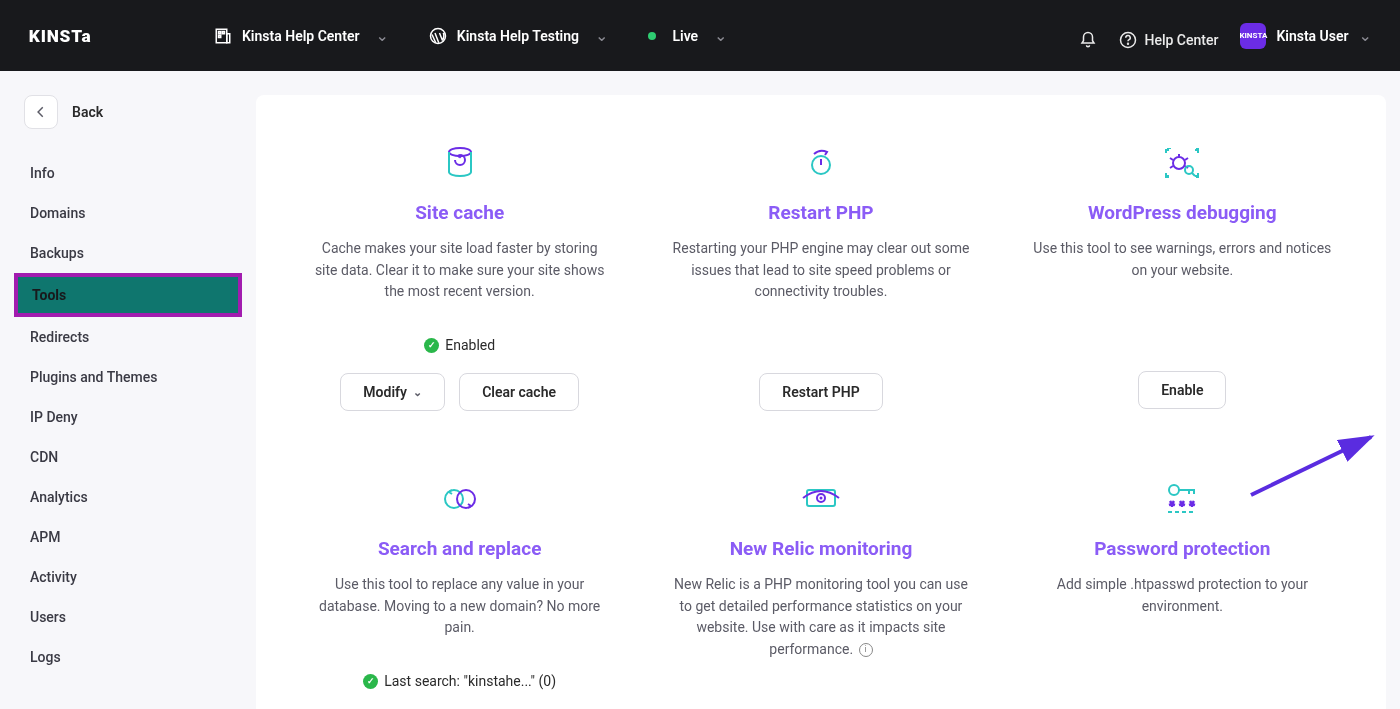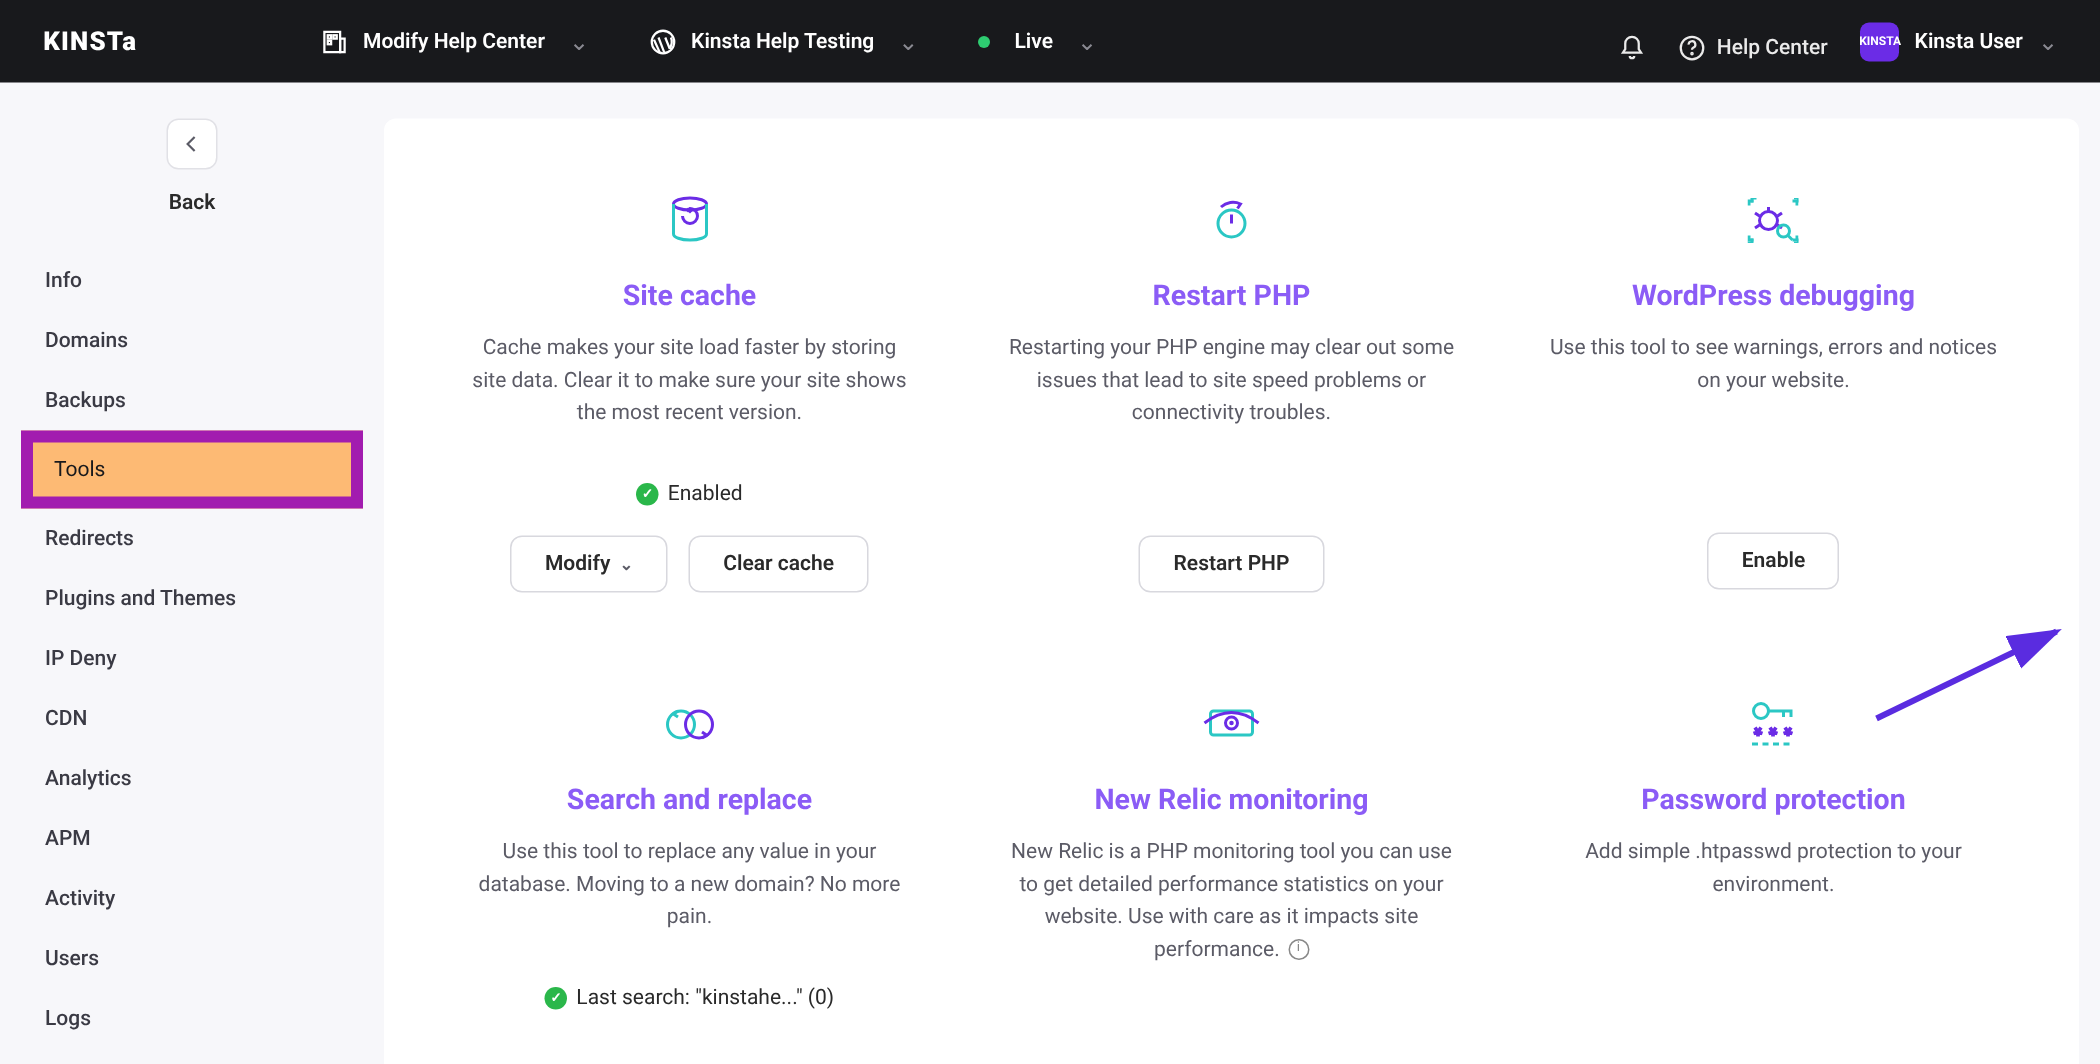--- a/index.html
+++ b/index.html
@@ -1,44 +1,44 @@
 <!DOCTYPE html>
 <html><head>
   <meta charset="utf-8">
   <style>
     * { margin: 0; padding: 0; box-sizing: border-box; font-family: -apple-system, BlinkMacSystemFont, "Segoe UI", Roboto, Helvetica, Arial, sans-serif; }
     body { background: #f7f7fa; color: #2a2a2a; }
 
     
-    .topbar { background: #18191c; color: #fff; height: 55px; display: flex; align-items: center; padding: 0 28px; gap: 20px; }
+    .topbar { background: #18191c; color: #fff; height: 71px; display: flex; align-items: center; padding: 0 28px; gap: 20px; }
     .logo { display: flex; align-items: center; margin-right: 60px; }
     .logo svg { height: 22px; }
     .tb-group { display: flex; align-items: center; gap: 10px; padding: 6px 10px; border-radius: 6px; cursor: pointer; }
     .tb-group .chev { color: #8a8a92; margin-left: 6px; }
     .tb-icon { width: 18px; height: 18px; display:inline-flex; align-items:center; justify-content:center; }
     .tb-text { font-size: 14px; font-weight: 600; color: #fff; }
     .dot-live { width: 8px; height: 8px; border-radius: 50%; background: #2ecc71; display:inline-block; margin-right:6px;}
     .tb-spacer { flex: 1; }
     .tb-right { display:flex; align-items:flex-end; gap:22px; }
     .tb-bell, .tb-help { color:#eaeaea; display:flex; align-items:center; gap:8px; cursor:pointer; font-size:14px; font-weight:500;}
     .avatar-badge { width:26px; height:26px; border-radius:6px; background:#6b2ce6; display:flex; align-items:center; justify-content:center; font-size:8px; font-weight:700; color:#fff;}
     .user-block { display:flex; align-items:center; gap:10px; cursor:pointer;}
     .user-name { font-size:14px; font-weight:600;}
     .user-chev { color:#8a8a92; }
 
     
     .page { display:flex; }
     .sidebar { width: 256px; padding: 24px 0 24px 0; }
-    .back-row { display:flex; align-items:center; gap:14px; padding: 0 24px 24px 24px; flex-direction: column;}
+    .back-row { display:flex; align-items:center; gap:14px; padding: 0 24px 24px 24px;}
     .back-btn { width:34px; height:34px; border-radius:8px; background:#fff; border:1px solid #e1e1e6; display:flex; align-items:center; justify-content:center; cursor:pointer;}
     .back-label { font-size:14px; font-weight:600; color:#2a2a2a;}
     .nav-list { list-style:none; }
     .nav-item { padding: 12px 30px; font-size:14px; font-weight:500; color:#3a3a44; cursor:pointer;}
     .nav-item.active-wrap { padding:0 14px;}
-    .nav-item-active { border: 8px solid #a21caf; background:#fdba74; padding: 10px 14px; font-weight:400; color:#18191c;}
+    .nav-item-active { border: 4px solid #a21caf; background:#0f766e; padding: 10px 14px; font-weight:700; color:#18191c;}
 
     .main { flex:1; padding: 24px 14px 24px 0; }
     .panel { background:#fff; border-radius:8px; min-height: 640px; padding: 48px 38px 20px 38px; position:relative;}
 
     .card-grid { display:grid; grid-template-columns: repeat(3, 1fr); column-gap: 30px; row-gap: 68px; }
     .card { text-align:center; display:flex; flex-direction:column; align-items:center; }
     .card-icon { height: 40px; display:flex; align-items:center; justify-content:center; margin-bottom: 18px;}
     .card-title { font-size:19px; font-weight:700; color:#8b5cf6; margin-bottom: 14px;}
     .card-desc { font-size:14px; color:#5b5b66; line-height:1.55; max-width: 300px; margin: 0 auto 16px auto;}
     .status-row { display:flex; align-items:center; justify-content:center; gap:6px; font-size:14px; color:#2a2a2a; margin: 18px 0 20px 0;}
@@ -66,21 +66,21 @@
   <div class="tb-group">
     <span class="tb-icon">
       <svg width="18" height="18" viewBox="0 0 24 24" fill="none" stroke="#fff" stroke-width="2">
           <rect x="3" y="3" width="14" height="18"></rect>
           <rect x="6" y="6" width="3" height="3"></rect>
           <rect x="11" y="6" width="3" height="3"></rect>
           <rect x="6" y="11" width="3" height="3"></rect>
           <rect x="17" y="9" width="4" height="12"></rect>
         </svg>
     </span>
-    <span class="tb-text">Modify Help Center</span>
+    <span class="tb-text">Kinsta Help Center</span>
     <span class="chev">⌄</span>
   </div>
 
   <div class="tb-group">
     <span class="tb-icon">
       <svg width="18" height="18" viewBox="0 0 24 24" fill="none" stroke="#fff" stroke-width="2">
           <circle cx="12" cy="12" r="10"></circle>
           <path d="M4 10 L9 21 M8 8 L13 21 M14 8 L18 18 M19 8 Q21 12 18 18"></path>
         </svg>
     </span>

